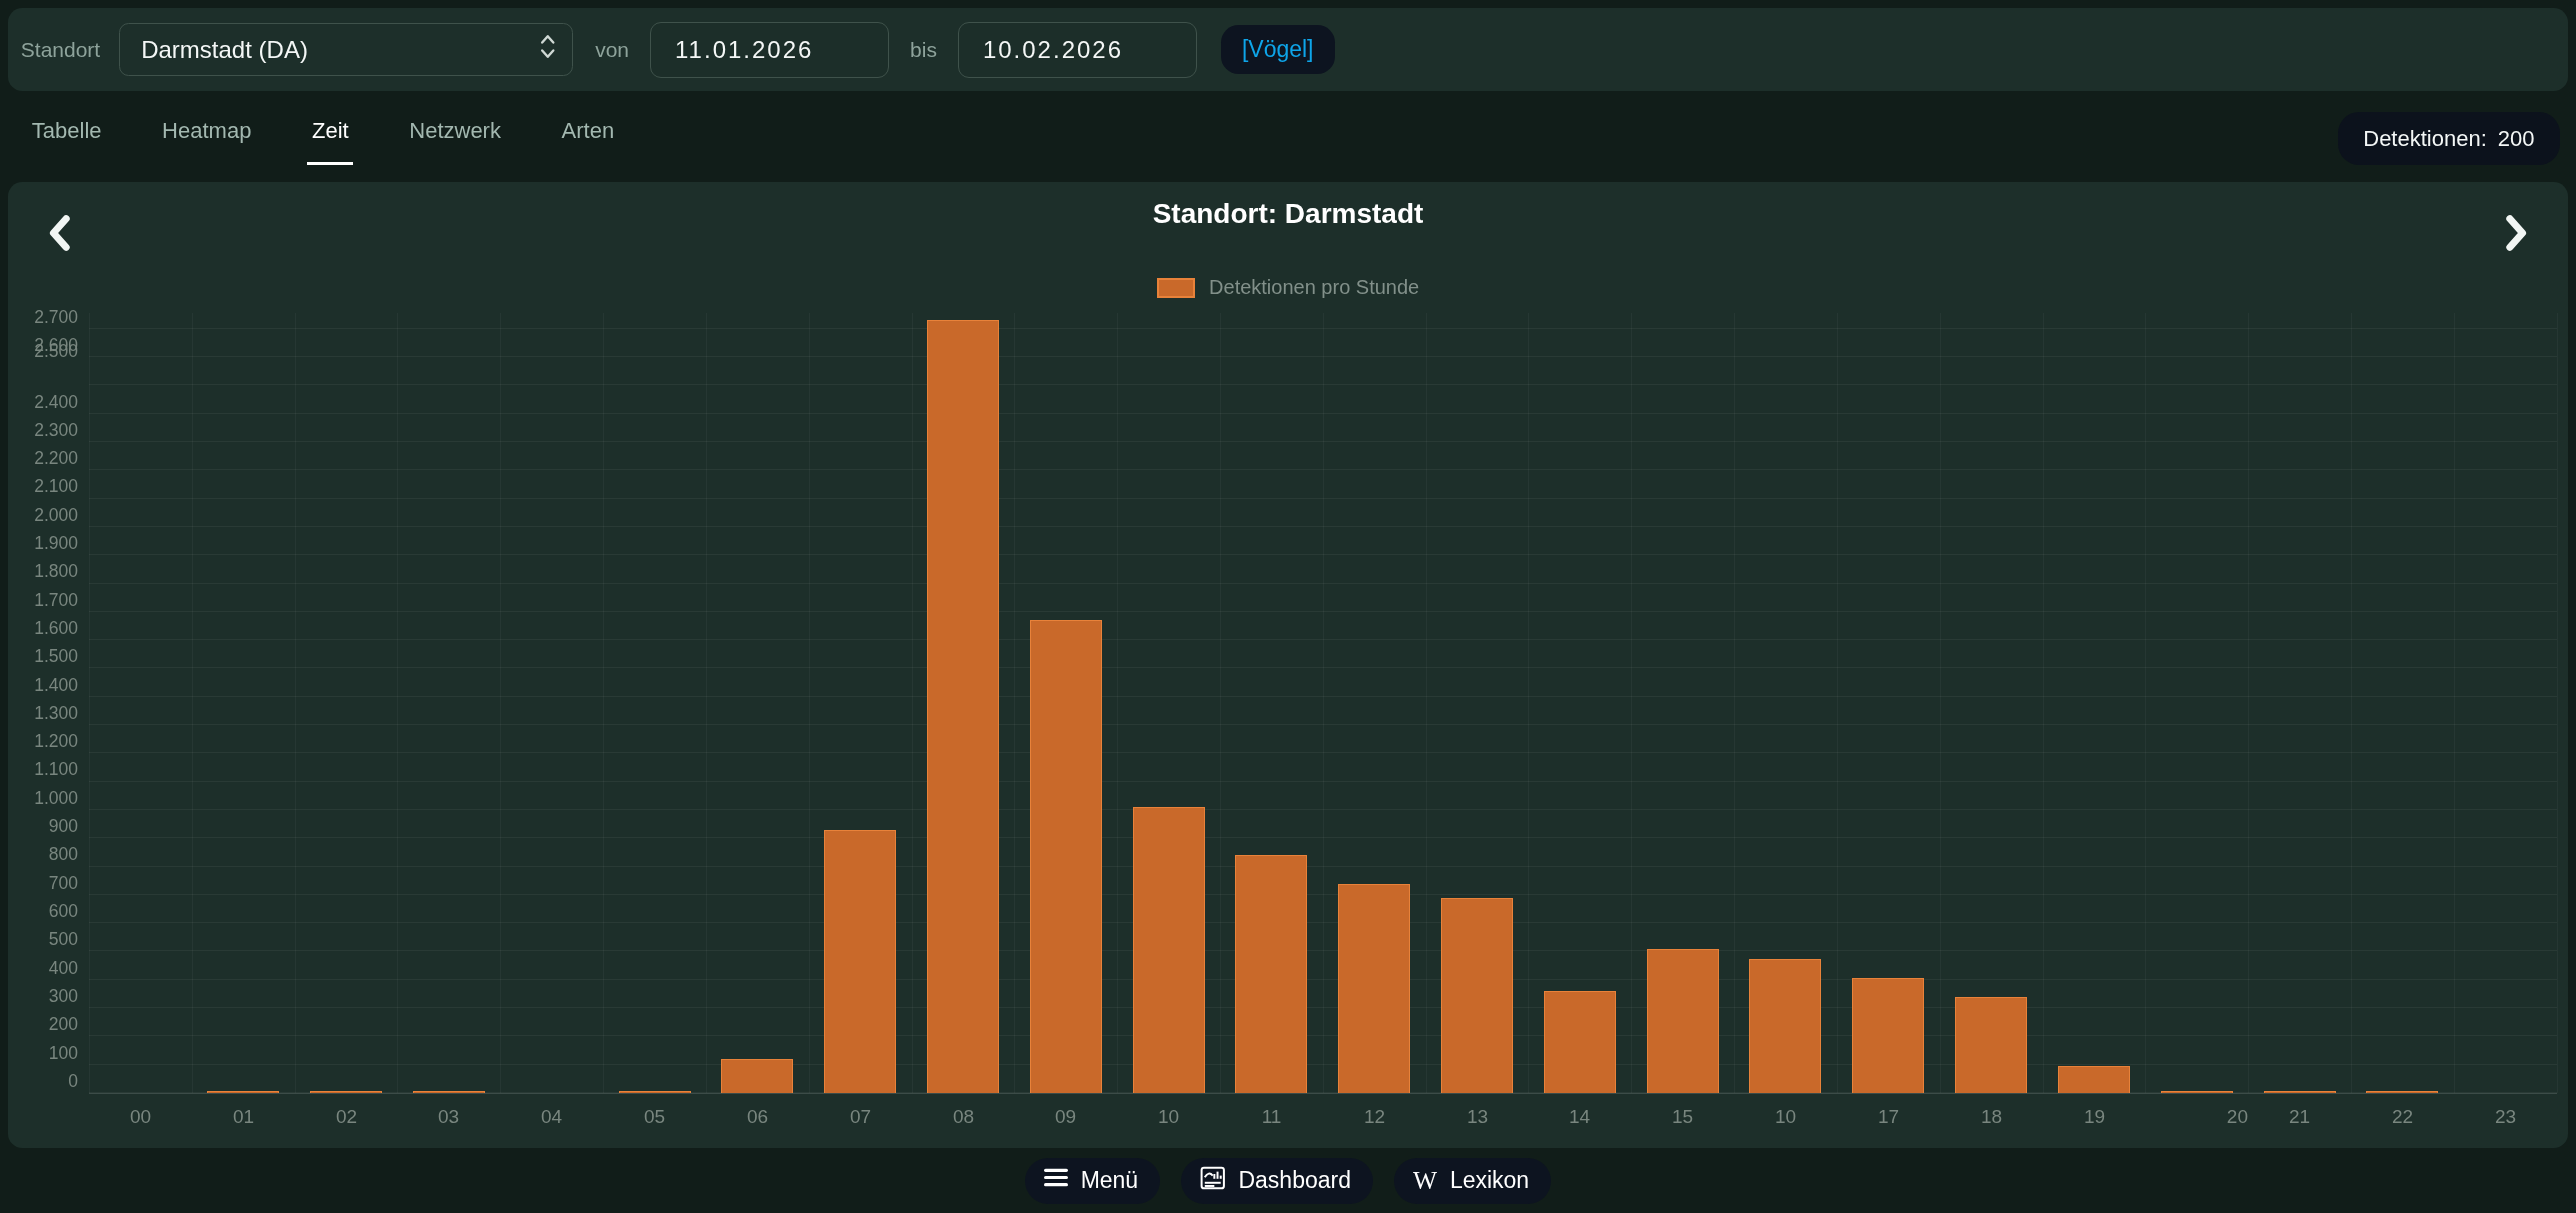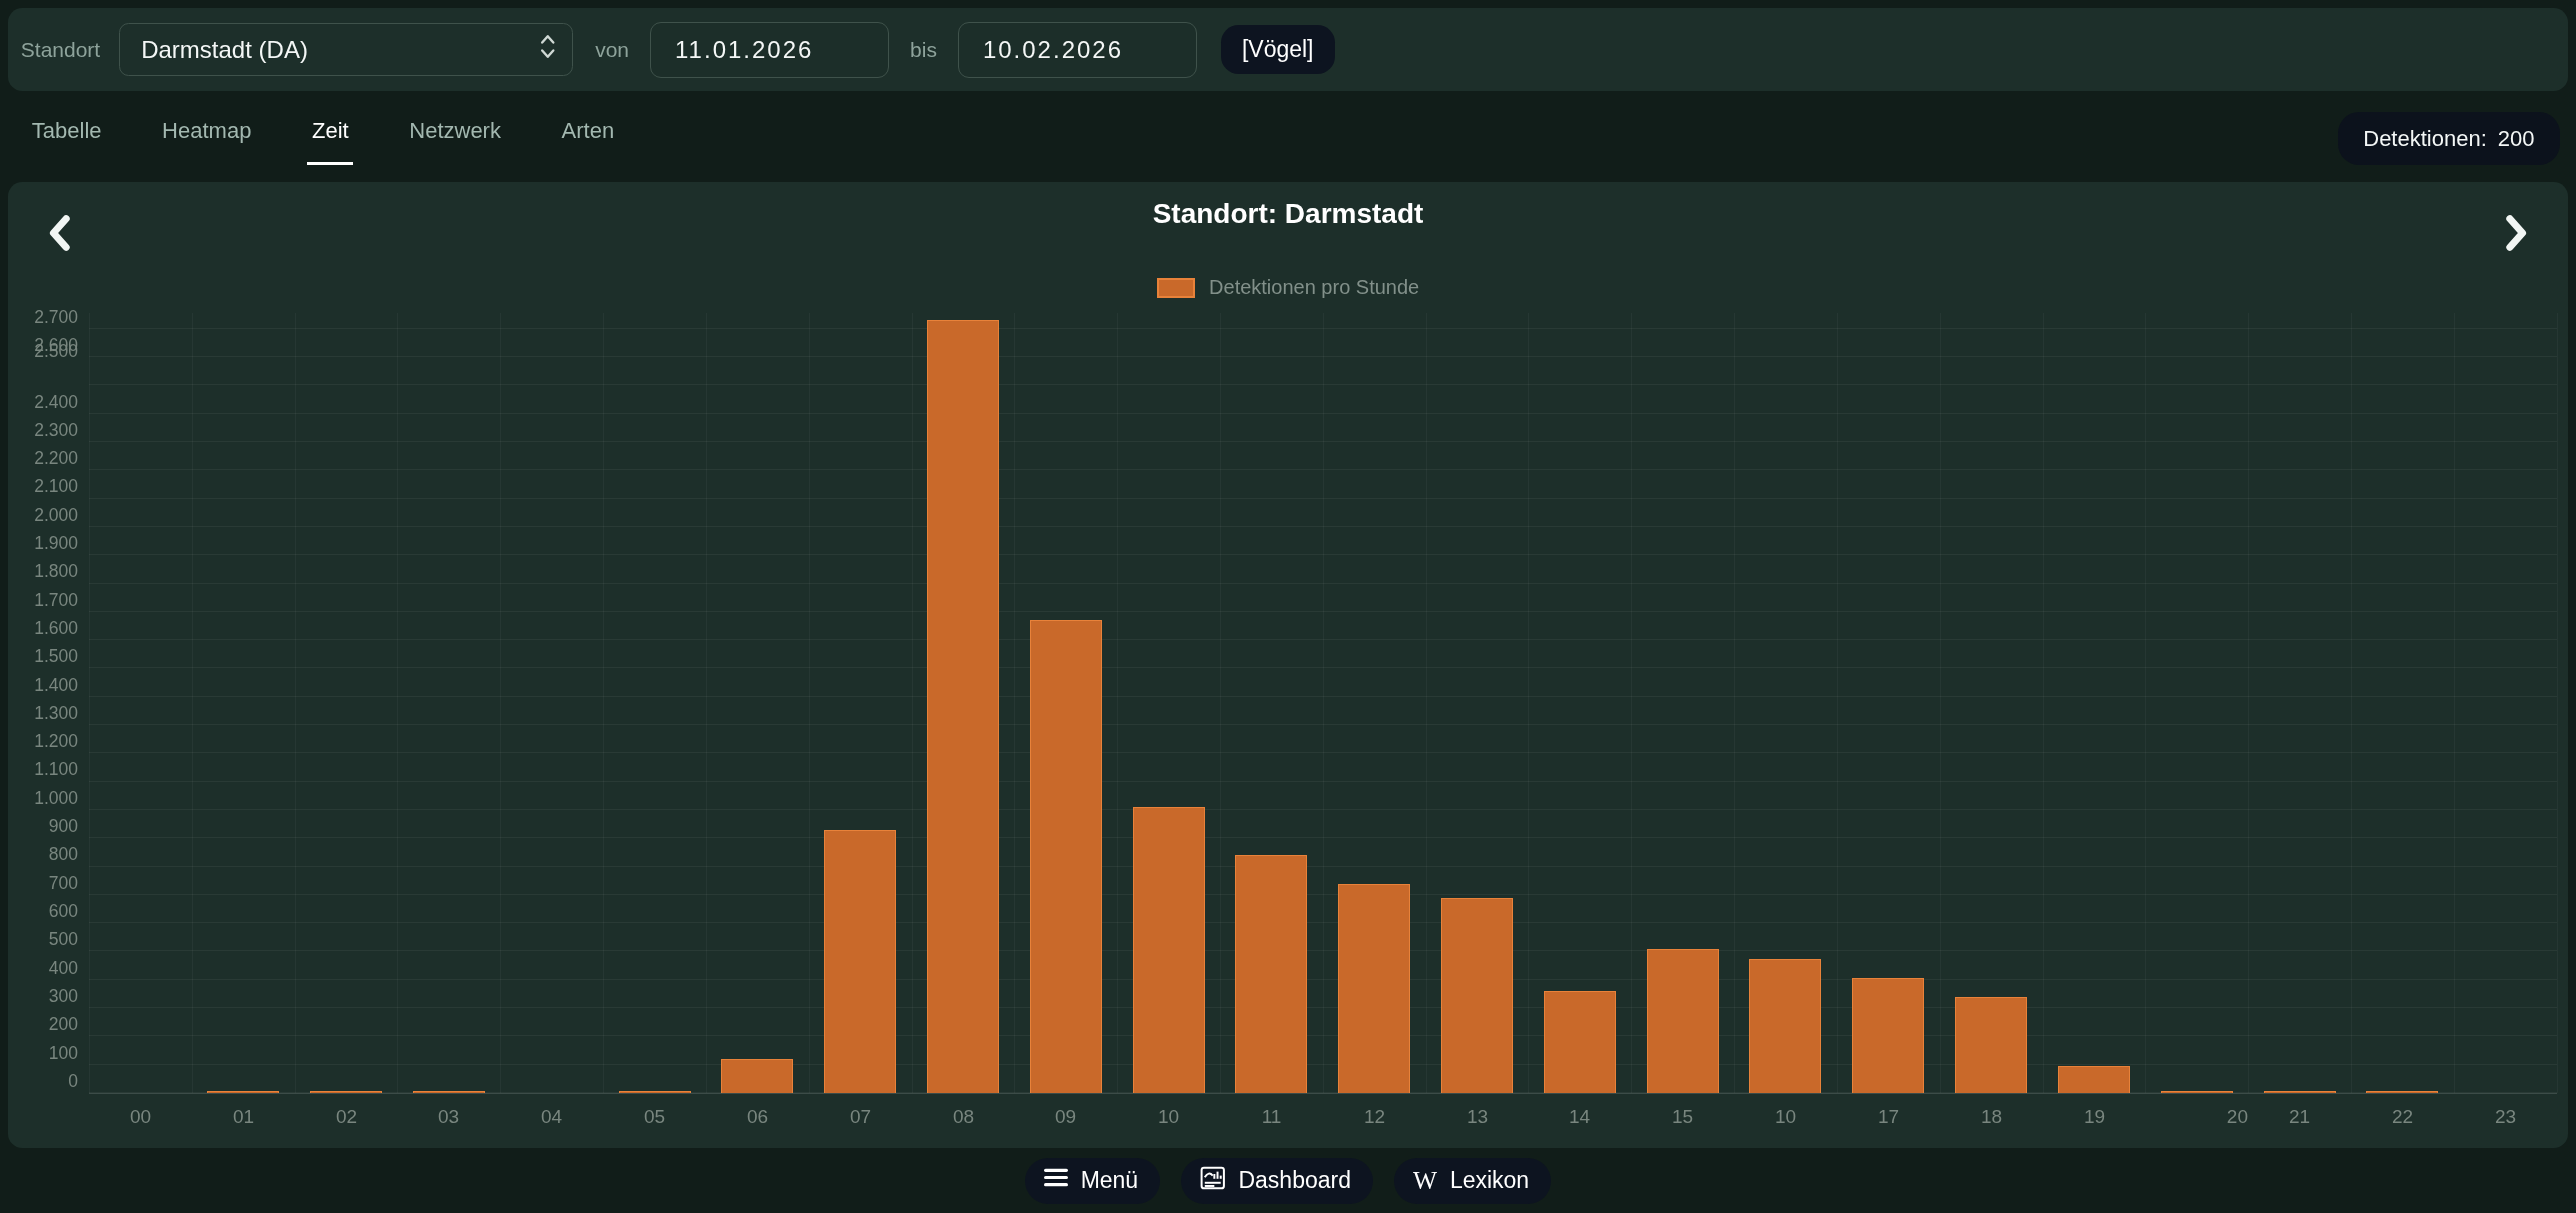--- a/index.html
+++ b/index.html
@@ -28,21 +28,21 @@
   .von { margin-left:22px; }
   .bis { margin-left:21px; }
   .date-input {
     margin-left:21px; width:239px; height:56px;
     border:1.6px solid #3f524b; border-radius:11px;
     display:flex; align-items:center; padding-left:24px;
     font-size:24px; letter-spacing:2px; color:#f4f7f6;
     background:#1c2e29;
   }
   .pill-dark {
-    background:#0d1420; color:#ffffff; border:none;
+    background:#0d1420; color:#0ea5e9; border:none;
     border-radius:17.5px; padding:11px 21px; font-size:23px;
     font-family:inherit; cursor:pointer;
   }
   .vogel-btn { margin-left:24px; }
   
   .tabrow {
     position:absolute; top:107px; left:27px;
     display:flex; gap:51px; font-size:22px;
   }
   .tab { color:#a3b8b0; padding:11px 4.8px 17.5px 4.8px; cursor:pointer; }

